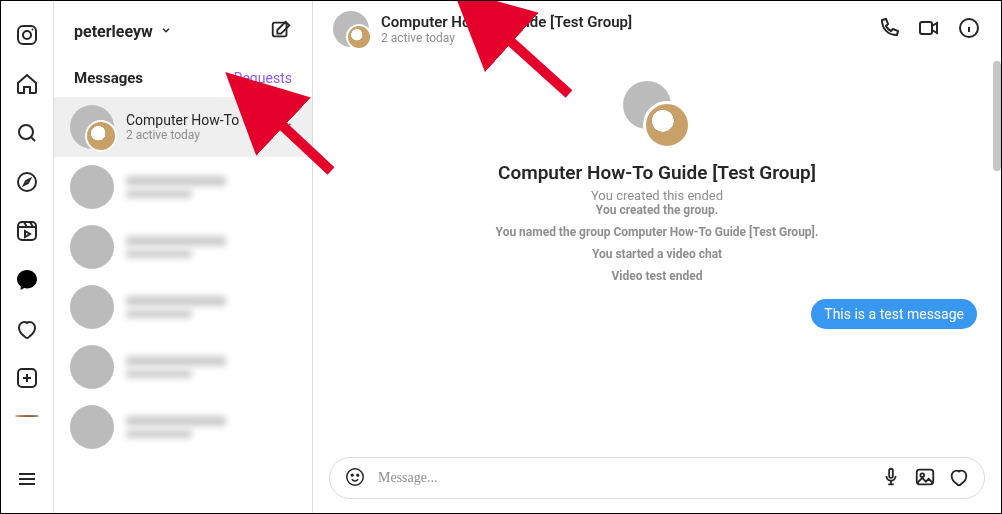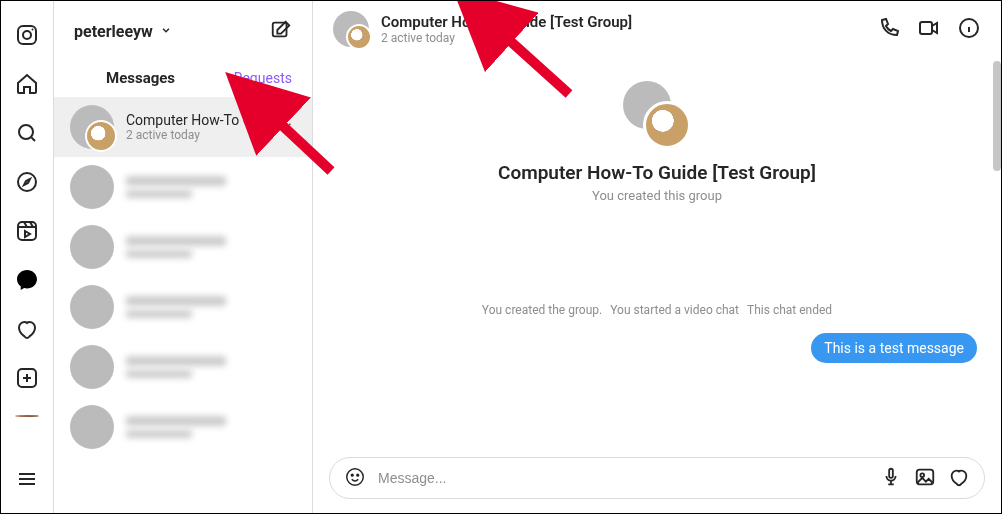--- a/index.html
+++ b/index.html
@@ -15,21 +15,21 @@
 .avatar-sm { width:24px; height:24px; border-radius:50%; background:linear-gradient(135deg,#b07a5a,#7a4a2a); }
 .hamburger { margin-bottom:22px; }
 
 
 .inbox { width:260px; border-left:1px solid #dbdbdb; border-right:1px solid #dbdbdb; display:flex; flex-direction:column; }
 .inbox-hd { height:60px; display:flex; align-items:center; padding:0 20px; position:relative; }
 .uname { font-weight:700; font-size:16px; }
 .chev { margin-left:6px; }
 .compose { position:absolute; right:20px; cursor:pointer; }
 .tabs { display:flex; align-items:center; padding:8px 20px 10px; }
-.tabs .msg { font-weight:700; font-size:15px;margin-left:32px; }
+.tabs .msg { font-weight:700; font-size:15px; }
 .tabs .req { margin-left:auto; color:#8b5cf6; font-size:14px; }
 .threads { flex:1; overflow-y:auto; position:relative; }
 .thread { display:flex; align-items:center; padding:8px 20px 8px 16px; cursor:pointer; gap:12px; }
 .thread.active { background:#efefef; }
 .thread .av { width:44px; height:44px; border-radius:50%; background:#bbb; flex:none; position:relative; }
 .thread .av.grp::after { content:""; position:absolute; right:-3px; bottom:-3px; width:28px; height:28px; border-radius:50%; background:radial-gradient(circle at 40% 40%,#fff 30%,#c8a068 31%); border:2px solid #fff; }
 .thread .t1 { font-size:14px; color:#262626; white-space:nowrap; overflow:hidden; text-overflow:ellipsis; }
 .thread .t2 { font-size:12px; color:#8e8e8e; }
 .thread .meta { flex:1; min-width:0; }
 .blur-line { height:10px; width:60%; background:#ccc; filter:blur(3px); border-radius:3px; }
@@ -44,27 +44,27 @@
 .chat-hd .sub { font-size:12px; color:#8e8e8e; }
 .hd-actions { margin-left:auto; display:flex; gap:16px; }
 .hd-actions svg { width:24px; height:24px; stroke:#262626; fill:none; stroke-width:2; }
 
 .chat-body { flex:1; overflow-y:auto; display:flex; flex-direction:column; align-items:center; padding:20px 24px 8px; }
 .group-av { width:68px; height:68px; position:relative; margin-top:4px; }
 .group-av .a1 { width:48px; height:48px; border-radius:50%; background:#bbb; position:absolute; left:0; top:0; }
 .group-av .a2 { width:48px; height:48px; border-radius:50%; background:radial-gradient(circle at 40% 40%,#fff 30%,#c8a068 31%); border:3px solid #fff; position:absolute; right:0; bottom:0; }
 .big-title { font-weight:600; font-size:19px; margin-top:12px; }
 .big-sub { font-size:13px; color:#8e8e8e; margin-top:4px; }
-.sys-msgs { margin-top:100px; display:flex; flex-direction:row; align-items:center; gap:8px; }
+.sys-msgs { display:flex; flex-direction:column; align-items:center; gap:8px;font-weight:bold; }
 .sys { font-size:12px; color:#8e8e8e; }
 .bubbles { align-self:flex-end; margin-top:16px; display:flex; align-items:flex-end; gap:19px; }
 .bubble { background:#3897f0; color:#fff; padding:7px 13px; border-radius:18px; font-size:14px; }
 
 .composer { margin:10px 16px 14px; border:1px solid #dbdbdb; border-radius:22px; height:42px; display:flex; align-items:center; padding:0 14px; gap:12px; }
-.composer input { flex:1; border:none; outline:none; font-size:14px; background:transparent; }
+.composer input { flex:1; border:none; outline:none; font-size:14px; background:transparent;font-family:Liberation Serif, serif; }
 .composer input::placeholder { color:#8e8e8e; }
 .composer svg { width:22px; height:22px; stroke:#262626; fill:none; stroke-width:2; }
 .composer .emoji svg { stroke-width:1.6; }
 
 
 .arrow { position:absolute; pointer-events:none; }
 .arrow svg { overflow:visible; }
 .scrollbar-fake { position:absolute; right:0; top:60px; width:8px; height:110px; background:#c6c6c6; border-radius:4px; }
 </style>
 </head>
@@ -211,25 +211,26 @@
             </svg></span>
       </div>
     </div>
 
     <div class="chat-body">
       <div class="group-av">
           <div class="a1"></div>
           <div class="a2"></div>
         </div>
       <div class="big-title">Computer How-To Guide [Test Group]</div>
-      <div class="big-sub">You created this group</div>
+      <div class="big-sub">You created this ended</div>
       <div class="sys-msgs" id="sys">
           <div class="sys">You created the group.</div>
+          <div class="sys">You named the group Computer How-To Guide [Test Group].</div>
           <div class="sys">You started a video chat</div>
-          <div class="sys">This chat ended</div>
+          <div class="sys">Video test ended</div>
         </div>
       <div class="bubbles" id="bubbles">
           <div class="bubble">This is a test message</div>
         </div>
     </div>
 
     <div class="composer">
       <span class="emoji"><svg viewBox="0 0 24 24">
             <circle cx="12" cy="12" r="9"></circle>
             <circle cx="9" cy="10" r="1" fill="#262626"></circle>

